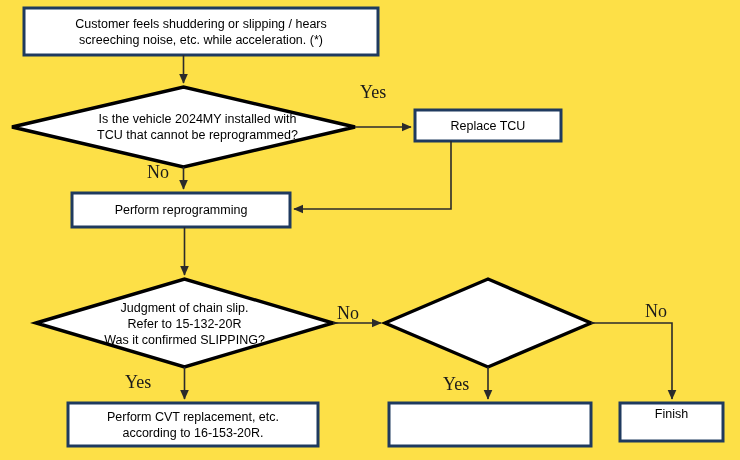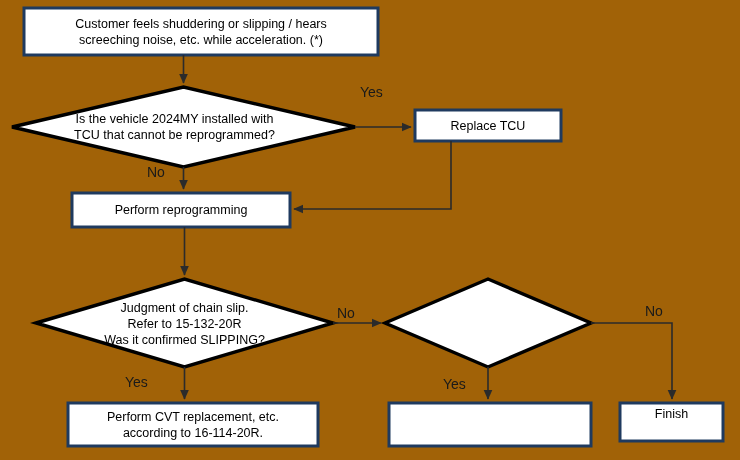--- a/index.html
+++ b/index.html
@@ -8,21 +8,21 @@
     padding: 0;
     background: #ffffff;
   }
   body {
     font-family: "Liberation Sans", sans-serif;
   }
   #flow-root {
     position: relative;
     width: 740px;
     height: 460px;
-    background: #a16207;
+    background: #fde047;
     overflow: hidden;
   }
   #flow-svg {
     position: absolute;
     left: 0;
     top: 0;
     width: 740px;
     height: 460px;
   }
   .node-label {
@@ -34,22 +34,22 @@
     color: #000000;
     font-family: "Liberation Sans", sans-serif;
     font-size: 12.5px;
     line-height: 16px;
     white-space: pre-line;
     pointer-events: none;
   }
   .edge-label {
     position: absolute;
     color: #1a1a1a;
-    font-family: Liberation Sans, sans-serif;
-    font-size: 14px;
+    font-family: Liberation Serif, serif;
+    font-size: 18px;
     line-height: 14px;
     white-space: nowrap;
     pointer-events: none;
   }
   .hit {
     position: absolute;
     cursor: default;
   }
 </style>
 </head>
@@ -97,34 +97,34 @@
     <path d="M 184.5 367 L 184.5 399" fill="none" stroke="#2b2b2b" stroke-width="1.6" marker-end="url(#arrow)"></path>
 
     <path d="M 488 367 L 488 399" fill="none" stroke="#2b2b2b" stroke-width="1.6" marker-end="url(#arrow)"></path>
 
     <path d="M 591 323 L 672 323 L 672 399" fill="none" stroke="#2b2b2b" stroke-width="1.6" marker-end="url(#arrow)"></path>
   </svg>
 
   <div class="node-label" style="left:30px; top:8px; width:342px; height:47px;">Customer feels shuddering or slipping / hears
 screeching noise, etc. while acceleration. (*)</div>
 
-  <div class="node-label" style="left:53px; top:105px; width:243px; height:44px;">Is the vehicle 2024MY installed with
+  <div class="node-label" style="left:76px; top:105px; width:243px; height:44px;">Is the vehicle 2024MY installed with
 TCU that cannot be reprogrammed?</div>
 
   <div class="node-label" style="left:415px; top:110px; width:146px; height:31px;">Replace TCU</div>
 
   <div class="node-label" style="left:72px; top:193px; width:218px; height:34px;">Perform reprogramming</div>
 
   <div class="node-label" style="left:62px; top:299px; width:245px; height:50px;">Judgment of chain slip.
 Refer to 15-132-20R
 Was it confirmed SLIPPING?</div>
 
 
   <div class="node-label" style="left:68px; top:403px; width:250px; height:43px;">Perform CVT replacement, etc.
-according to 16-114-20R.</div>
+according to 16-153-20R.</div>
 
 
   <div class="node-label" style="left:620px; top:403px; width:103px; height:22px;border-radius:17px;">Finish</div>
 
   <div class="edge-label" style="left:360px; top:85px;">Yes</div>
   <div class="edge-label" style="left:147px; top:165px;">No</div>
   <div class="edge-label" style="left:337px; top:306px;">No</div>
   <div class="edge-label" style="left:125px; top:375px;">Yes</div>
   <div class="edge-label" style="left:645px; top:304px;">No</div>
   <div class="edge-label" style="left:443px; top:377px;">Yes</div>

